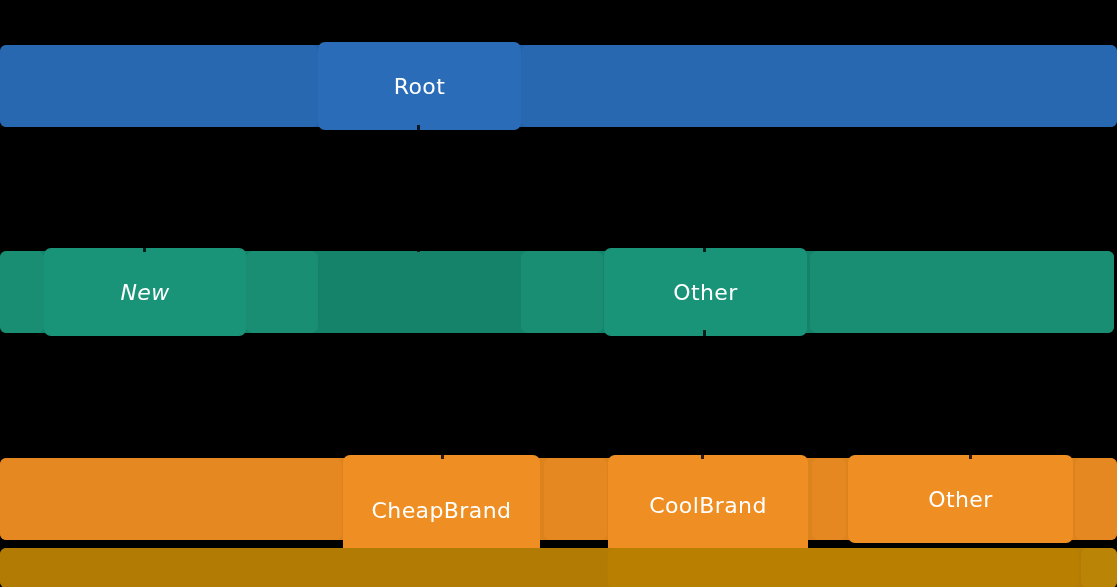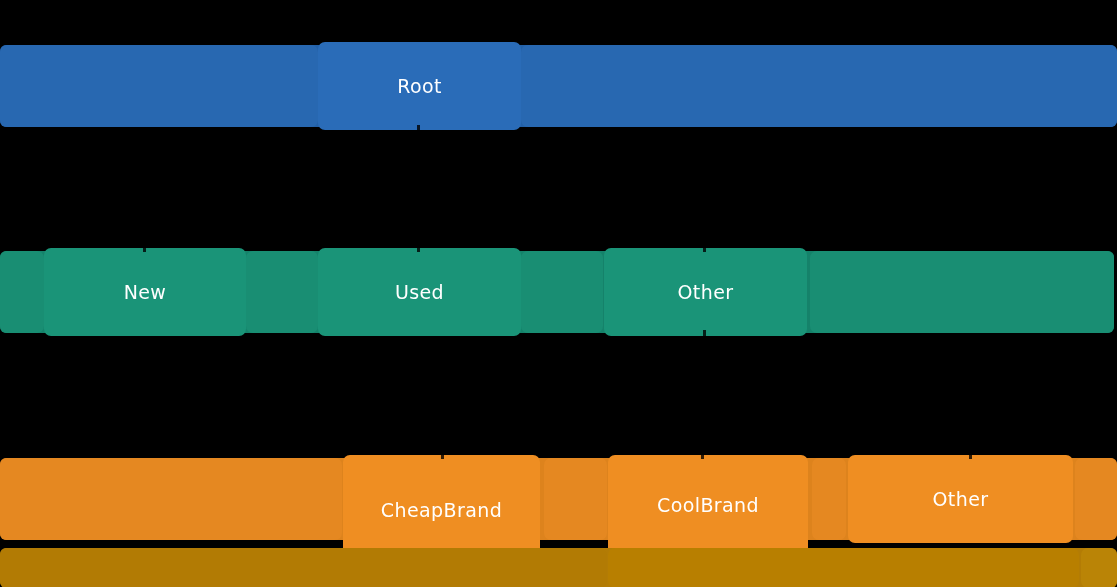--- a/index.html
+++ b/index.html
@@ -25,21 +25,21 @@
     border-radius: 7px;
     display: flex;
     align-items: center;
     justify-content: center;
   }
   .tile.unlabeled {
     filter: brightness(0.96);
   }
   .tile-label {
     color: #ffffff;
-    font-size: 19px;
+    font-size: 22px;
     letter-spacing: 0.4px;
     white-space: nowrap;
     user-select: none;
     text-align: center;
   }
   .stub {
     position: absolute;
     width: 3px;
     background: rgba(0, 0, 0, 0.8);
   }
@@ -49,27 +49,24 @@
 
 <div id="stage" style="background: rgb(0, 0, 0);">
     <div class="row-base" style="left: 0px; width: 1117px; top: 45px; height: 82px; background: rgb(35, 97, 168);"></div>
     <div class="tile unlabeled" style="left: 0px; width: 318px; top: 45px; height: 82px; background: rgb(42, 108, 184);"></div>
     <div class="tile" style="left: 318px; width: 203px; top: 42px; height: 88px; background: rgb(42, 108, 184);">
       <span class="tile-label">Root</span>
     </div>
     <div class="tile unlabeled" style="left: 521px; width: 596px; top: 45px; height: 82px; background: rgb(42, 108, 184);"></div>
     <div class="row-base" style="left: 0px; width: 1114px; top: 251px; height: 82px; background: rgb(21, 130, 106);"></div>
     <div class="tile unlabeled" style="left: 0px; width: 44px; top: 251px; height: 82px; background: rgb(26, 148, 120);"></div>
-    <div class="tile" style="left: 44px; width: 202px; top: 248px; height: 88px; background: rgb(26, 148, 120);">
+    <div class="tile" style="left: 44px; width: 202px; top: 248px; height: 88px; background: rgb(26, 148, 120); font-style: italic;">
       <span class="tile-label">New</span>
     </div>
     <div class="tile unlabeled" style="left: 246px; width: 72px; top: 251px; height: 82px; background: rgb(26, 148, 120);"></div>
-    <div class="tile" style="left: 318px; width: 203px; top: 248px; height: 88px; background: rgb(26, 148, 120);">
-      <span class="tile-label">Used</span>
-    </div>
     <div class="tile unlabeled" style="left: 521px; width: 82px; top: 251px; height: 82px; background: rgb(26, 148, 120);"></div>
     <div class="tile" style="left: 604px; width: 203px; top: 248px; height: 88px; background: rgb(26, 148, 120);">
       <span class="tile-label">Other</span>
     </div>
     <div class="tile unlabeled" style="left: 810px; width: 304px; top: 251px; height: 82px; background: rgb(26, 148, 120);"></div>
     <div class="row-base" style="left: 0px; width: 1117px; top: 458px; height: 82px; background: rgb(221, 131, 29);"></div>
     <div class="tile unlabeled" style="left: 0px; width: 342px; top: 458px; height: 82px; background: rgb(239, 142, 34);"></div>
     <div class="tile" style="left: 343px; width: 197px; top: 455px; height: 110px; background: rgb(239, 142, 34);">
       <span class="tile-label">CheapBrand</span>
     </div>

